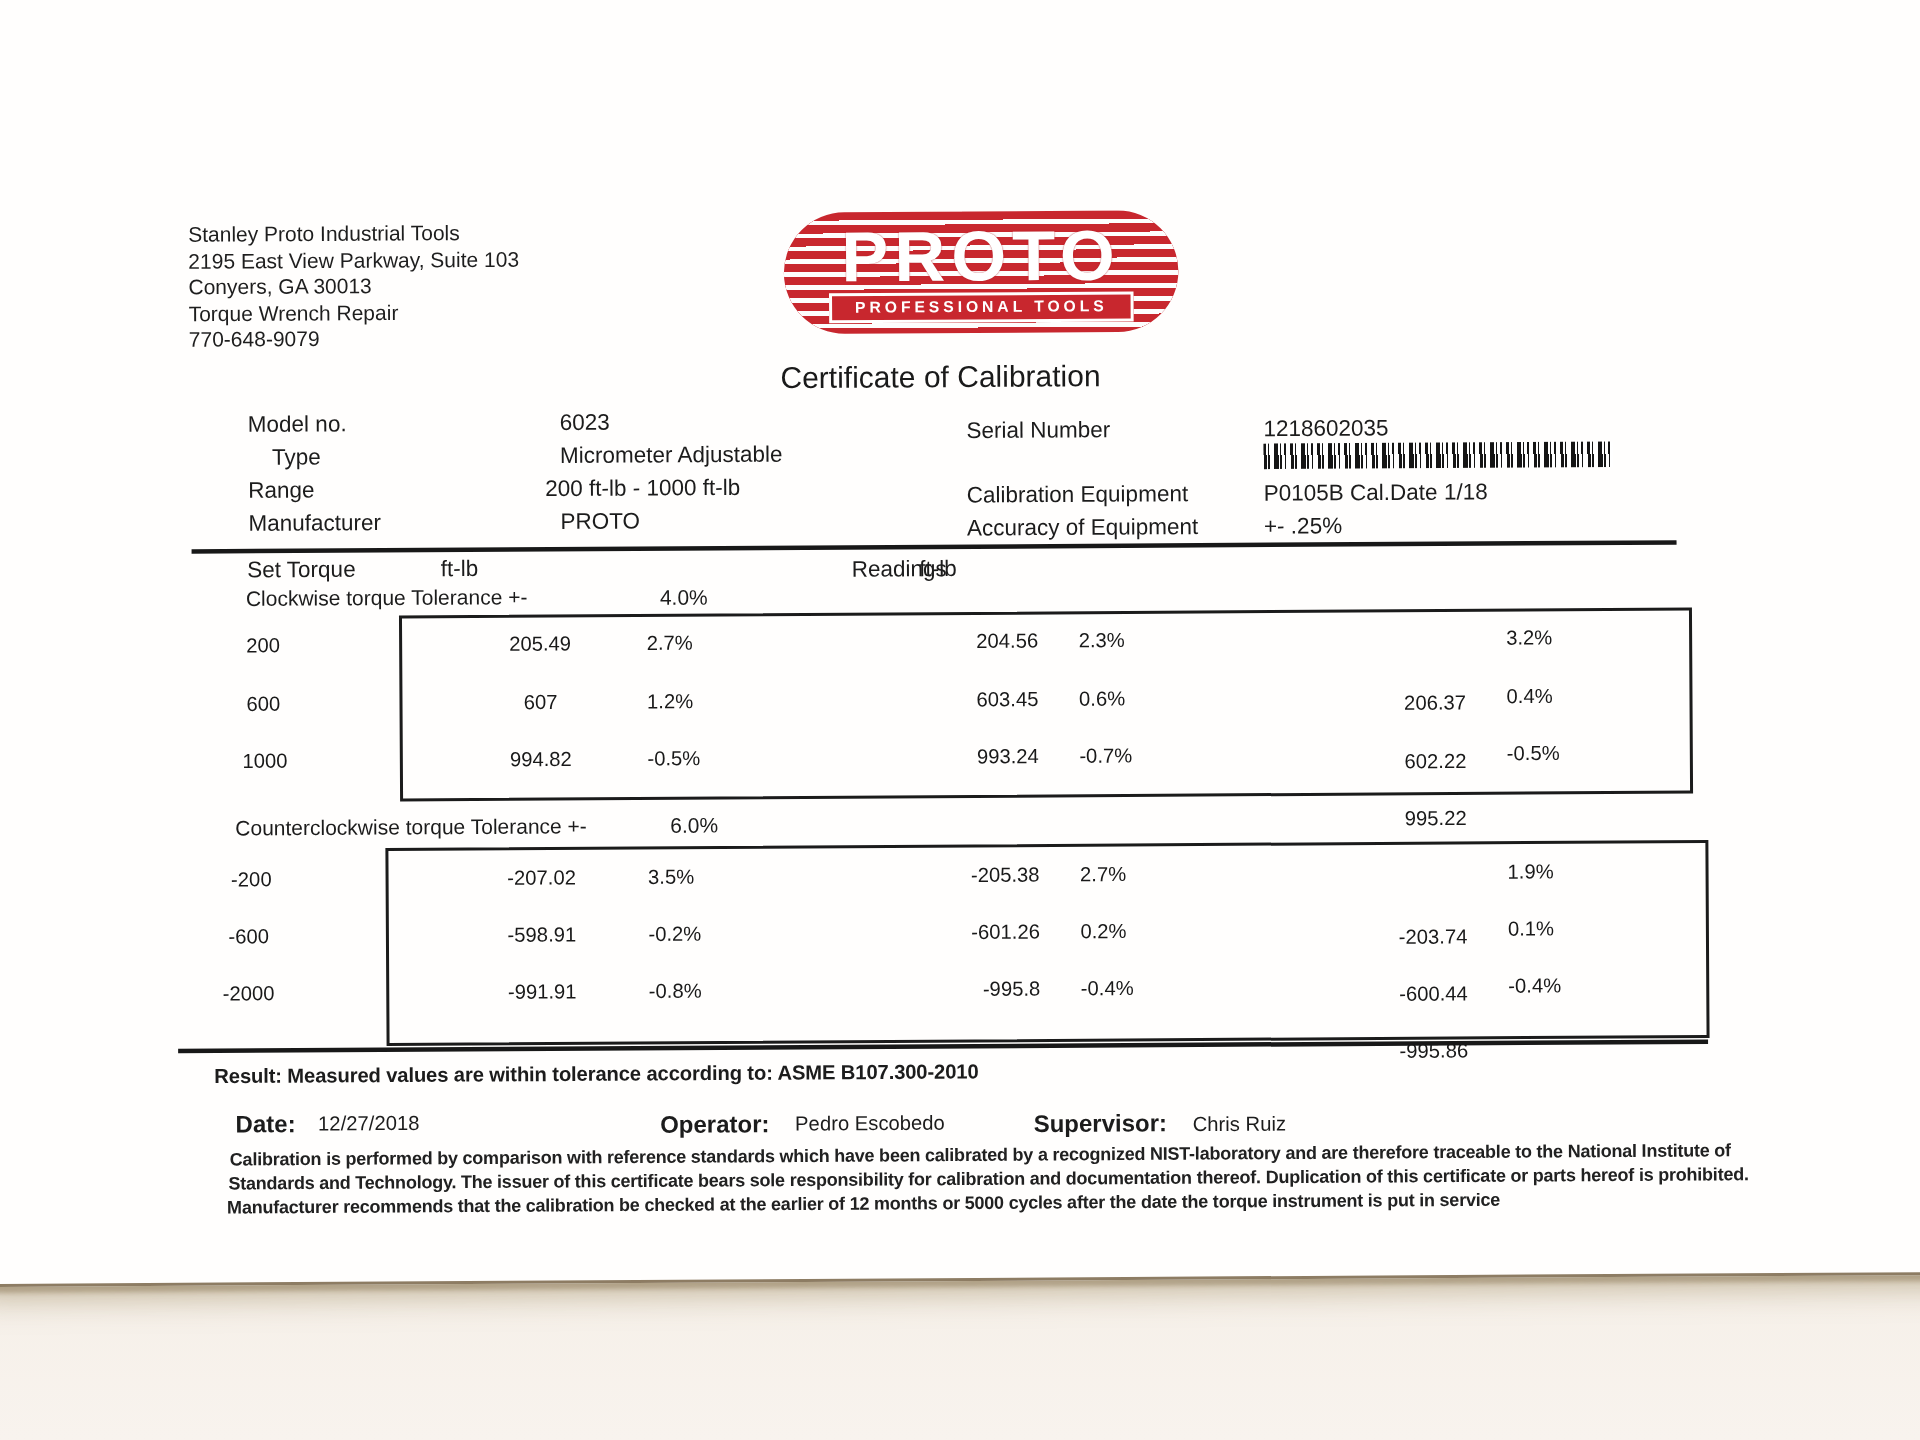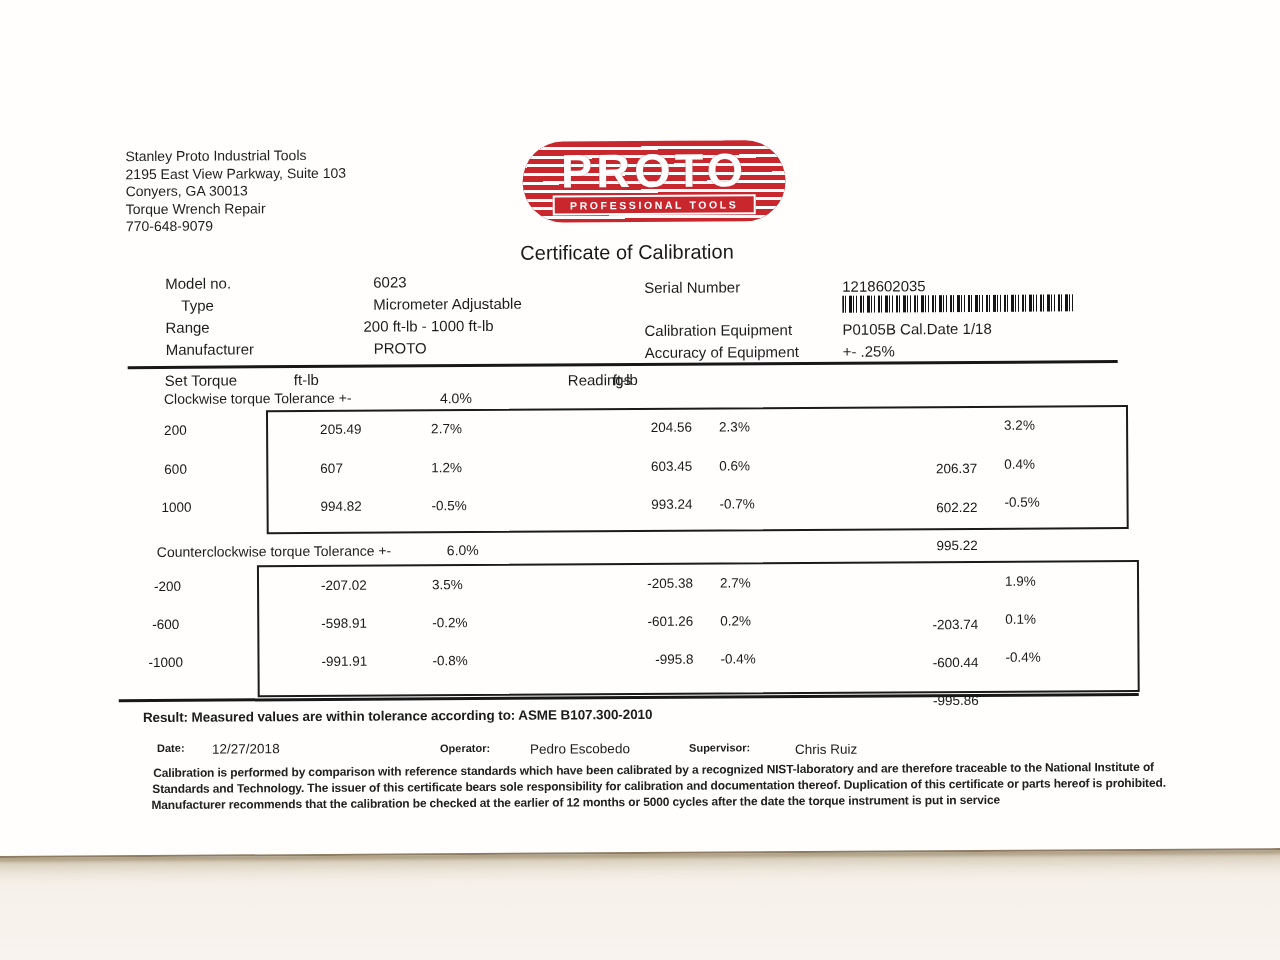--- a/index.html
+++ b/index.html
@@ -40,32 +40,32 @@
       #151515 14px 15px,#fff 15px 18px);}
 
   .rule{background:#181818;}
 
   
   .tbox{position:absolute;border:2px solid #1b1b1b;background:transparent;}
   .trow{position:absolute;left:0;width:1280px;height:18px;font-size:13.5px;color:#191919;}
   .trow span{position:absolute;white-space:nowrap;}
   .c-set{left:164px;}
   .ccw-set{left:153px;}
-  .c-v1{left:320px;width:80px;text-align:left;}
+  .c-v1{left:320px;width:80px;text-align:center;}
   .c-d1{left:431px;}
   .c-v2{left:612px;width:80px;text-align:right;}
   .c-d2{left:719px;}
   .c-v3{left:897px;width:80px;text-align:right;margin-top:43px;}
   .c-d3{left:1004px;}
 
   .tolline{font-size:14px;}
   .sect{font-size:15px;}
 
   .result{font-size:13.5px;font-weight:bold;letter-spacing:-0.1px;}
-  .sign-lbl{font-size:11px;font-weight:bold;}
+  .sign-lbl{font-size:16px;font-weight:bold;}
   .sign-val{font-size:13.5px;}
   .disc{font-size:12px;font-weight:600;letter-spacing:-0.15px;color:#212121;}
 </style>
 </head>
 <body>
 
 <div class="paper">
   <div class="content">
 
     <div class="abs address" style="left:127px;top:145px;">
@@ -158,21 +158,21 @@
     <div class="trow" style="top:614px;">
       <span class="ccw-set" style="left:151px;">-600</span>
       <span class="c-v1">-598.91</span>
       <span class="c-d1">-0.2%</span>
       <span class="c-v2">-601.26</span>
       <span class="c-d2">0.2%</span>
       <span class="c-v3">-600.44</span>
       <span class="c-d3">0.1%</span>
     </div>
     <div class="trow" style="top:652px;">
-      <span class="ccw-set" style="left:147px;">-1000</span>
+      <span class="ccw-set" style="left:147px;">-2000</span>
       <span class="c-v1">-991.91</span>
       <span class="c-d1">-0.8%</span>
       <span class="c-v2">-995.8</span>
       <span class="c-d2">-0.4%</span>
       <span class="c-v3">-995.86</span>
       <span class="c-d3">-0.4%</span>
     </div>
 
     <div class="abs rule" style="left:117px;top:696px;width:1020px;height:3px;"></div>
 

